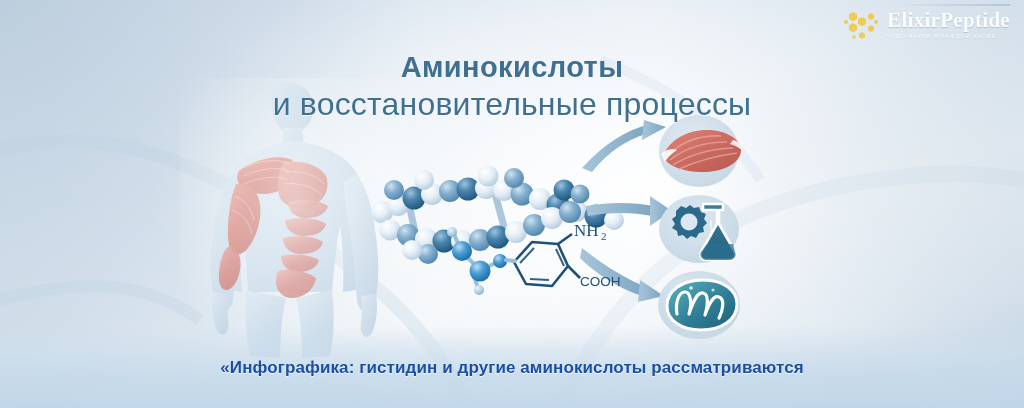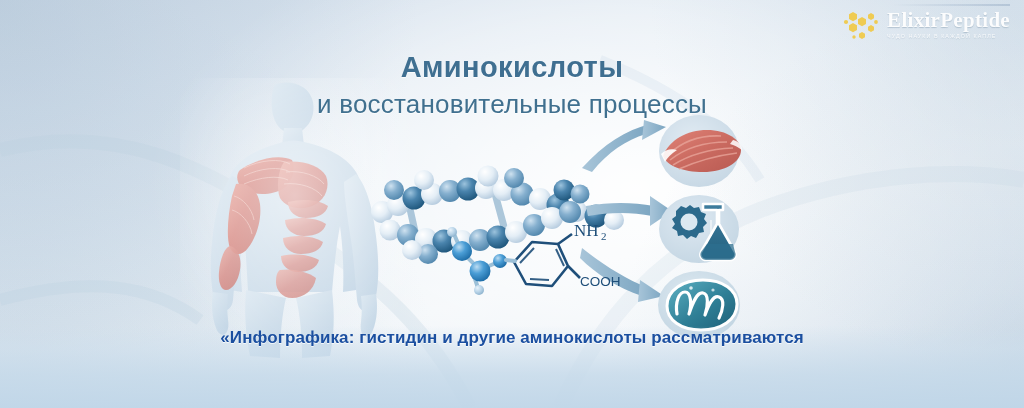--- a/index.html
+++ b/index.html
@@ -28,21 +28,21 @@
 
   
   #header-titles{
     position:absolute;left:0;top:6px;width:1024px;text-align:center;z-index:6;margin-top:44px;
   }
   #title-main{
     font-size:29px;font-weight:bold;color:#3f6f91;letter-spacing:.4px;
     line-height:34px;text-shadow:0 1px 1px rgba(255,255,255,.85);
   }
   #title-sub{
-    font-size:26px;font-weight:normal;color:#40708f;letter-spacing:.2px;
+    font-size:32px;font-weight:normal;color:#40708f;letter-spacing:.2px;
     line-height:36px;margin-top:2px;text-shadow:0 1px 1px rgba(255,255,255,.85);
   }
 
   
   #logo{position:absolute;right:14px;top:8px;z-index:8;display:flex;align-items:center;gap:6px;}
   #logo-mark{width:40px;height:34px;flex:none;opacity:.85;}
   #logo-text{display:flex;flex-direction:column;align-items:flex-start;line-height:1;}
   #logo-name{
     font-family:"Liberation Serif", serif;font-size:21px;font-weight:bold;
     color:#ffffff;letter-spacing:.3px;opacity:.92;
@@ -68,21 +68,21 @@
   
   .icon-badge{position:absolute;z-index:5;}
   #icon-muscle{left:645px;top:108px;width:108px;height:86px;}
   #icon-metabolism{left:645px;top:186px;width:108px;height:86px;}
   #icon-mitochondria{left:645px;top:262px;width:108px;height:86px;}
 
   
   #caption-band{
     position:absolute;left:0;bottom:0;width:1024px;height:82px;z-index:7;
     background:linear-gradient(180deg,rgba(214,228,240,0) 0%,rgba(206,223,237,.55) 28%,rgba(198,218,234,.85) 60%,rgba(192,214,232,.95) 100%);
-    display:flex;flex-direction:row;justify-content:center;
+    display:flex;flex-direction:row;align-items:center;justify-content:center;
   }
   .caption-line{
     font-size:17px;font-weight:bold;color:#1b4fa0;letter-spacing:.1px;
     line-height:23px;white-space:nowrap;
     text-shadow:0 1px 0 rgba(255,255,255,.75);
   }
 </style>
 </head>
 <body>
 

